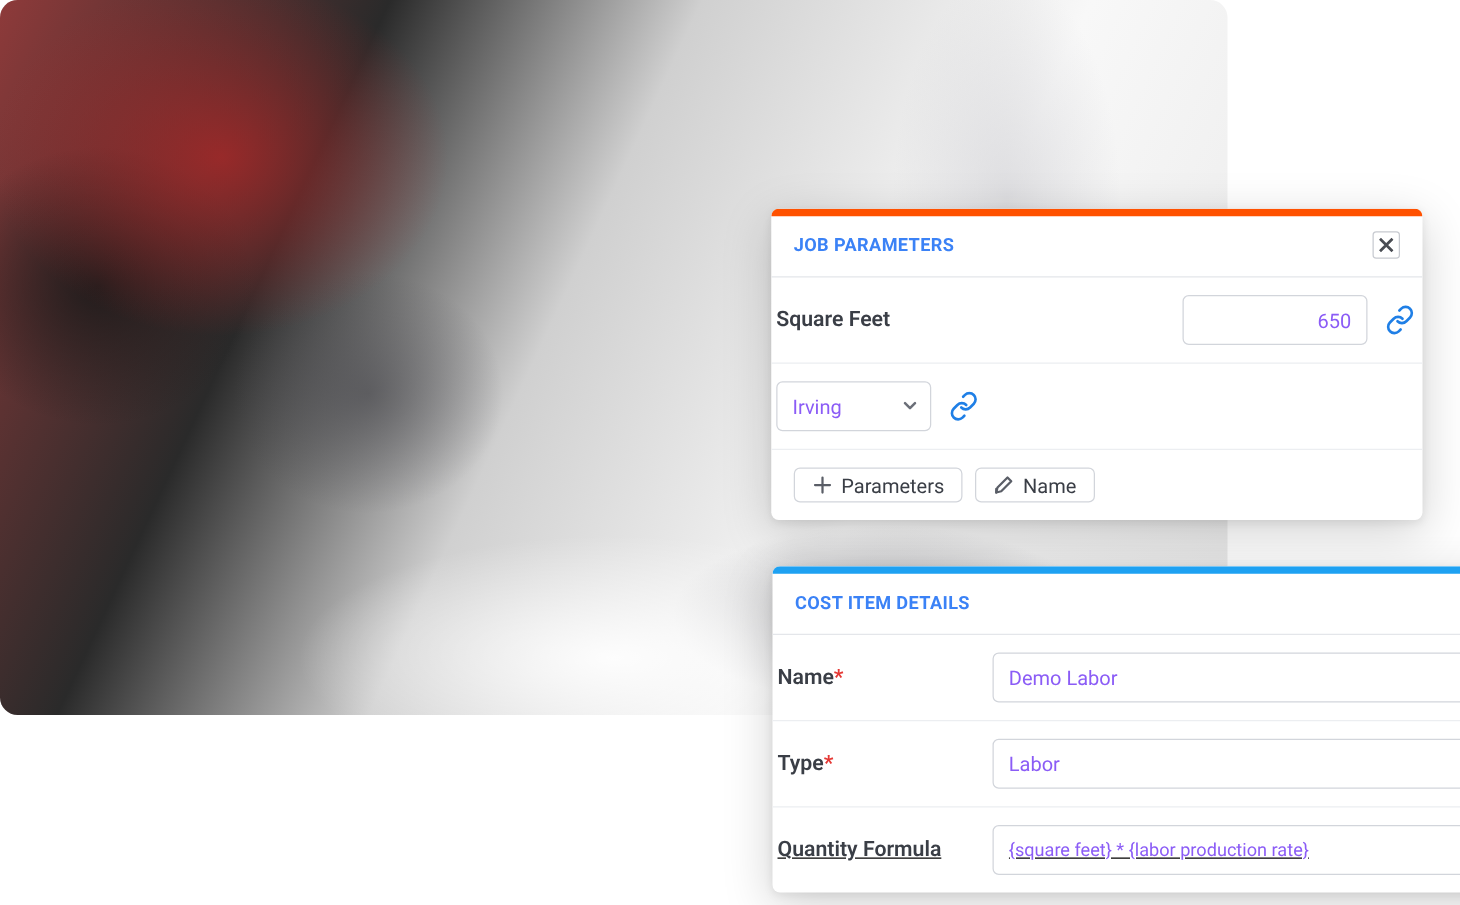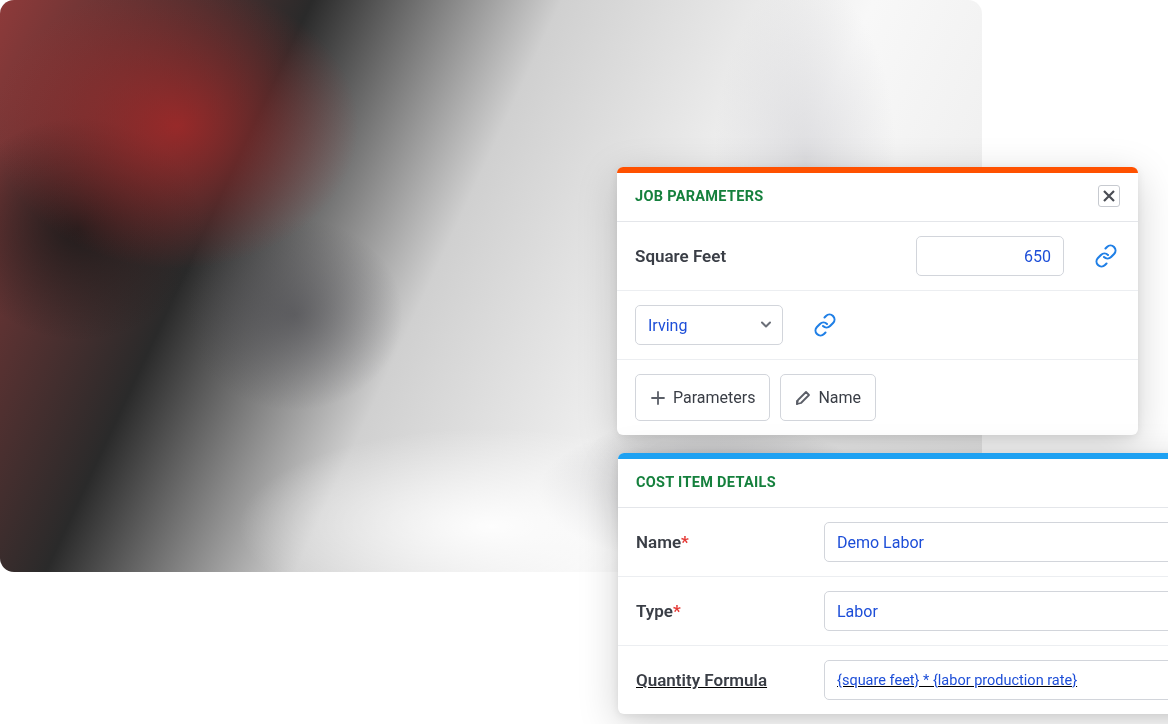--- a/index.html
+++ b/index.html
@@ -64,21 +64,21 @@
       display: flex;
       align-items: center;
       justify-content: space-between;
       padding: 12px 18px 14px 18px;
       border-bottom: 1px solid #e4e6ea;
     }
     .panel-title {
       font-size: 14.5px;
       font-weight: 700;
       letter-spacing: 0.3px;
-      color: #15803d;
+      color: #3b82f6;
       text-transform: uppercase;
     }
     .close-btn {
       width: 22px;
       height: 22px;
       border: 1px solid #c7cad0;
       border-radius: 3px;
       display: flex;
       align-items: center;
       justify-content: center;
@@ -89,39 +89,39 @@
     .close-btn svg {
       width: 12px;
       height: 12px;
       stroke: currentColor;
       stroke-width: 2.2;
       fill: none;
     }
     .row {
       display: flex;
       align-items: center;
-      padding: 14px 18px;
+      padding: 14px 4px;
       border-bottom: 1px solid #eceef1;
-      gap: 28px;
+      gap: 12px;
     }
     .row:last-child { border-bottom: none; text-decoration: underline; }
     .row-label {
       flex: 1;
       font-size: 17px;
       font-weight: 600;
       color: #3a3e46;
     }
     .req { color: #e53935; font-weight: 700; }
     .text-input {
       height: 40px;
       border: 1px solid #d2d5db;
       border-radius: 5px;
       padding: 0 12px;
       font-size: 16px;
-      color: #1d4ed8;
+      color: #8b5cf6;
       background: #fff;
       outline: none;
     }
     .text-input.right { text-align: right; }
     .select-wrap {
       position: relative;
       display: flex;
       align-items: center;
     }
     .select-wrap .text-input { padding-right: 34px; width: 100%; }
@@ -157,41 +157,41 @@
     }
     .actions-row {
       display: flex;
       gap: 10px;
       padding: 14px 18px;
     }
     .action-btn {
       display: flex;
       align-items: center;
       gap: 7px;
-      height: 47px;
+      height: 28px;
       padding: 0 14px;
       border: 1px solid #d2d5db;
       border-radius: 5px;
       background: #fff;
       font-size: 16px;
       color: #3a3e46;
       cursor: pointer;
     }
     .action-btn svg {
       width: 16px;
       height: 16px;
       stroke: #5a5e67;
       stroke-width: 1.8;
       fill: none;
     }
     .panel-cost .row-label { flex: 0 0 160px; }
     .panel-cost .text-input,
     .panel-cost .select-wrap { flex: 1; }
     .panel-job .sq-input { width: 148px; }
-    .panel-job .city-select { width: 148px; border-radius: 10px; }
+    .panel-job .city-select { width: 124px; border-radius: 10px; }
   </style>
 </head>
 <body>
 
 <div class="bg-photo"></div>
 
 <div class="panel panel-job">
   <div class="panel-topbar"></div>
   <div class="panel-header">
     <div class="panel-title">JOB PARAMETERS</div>

